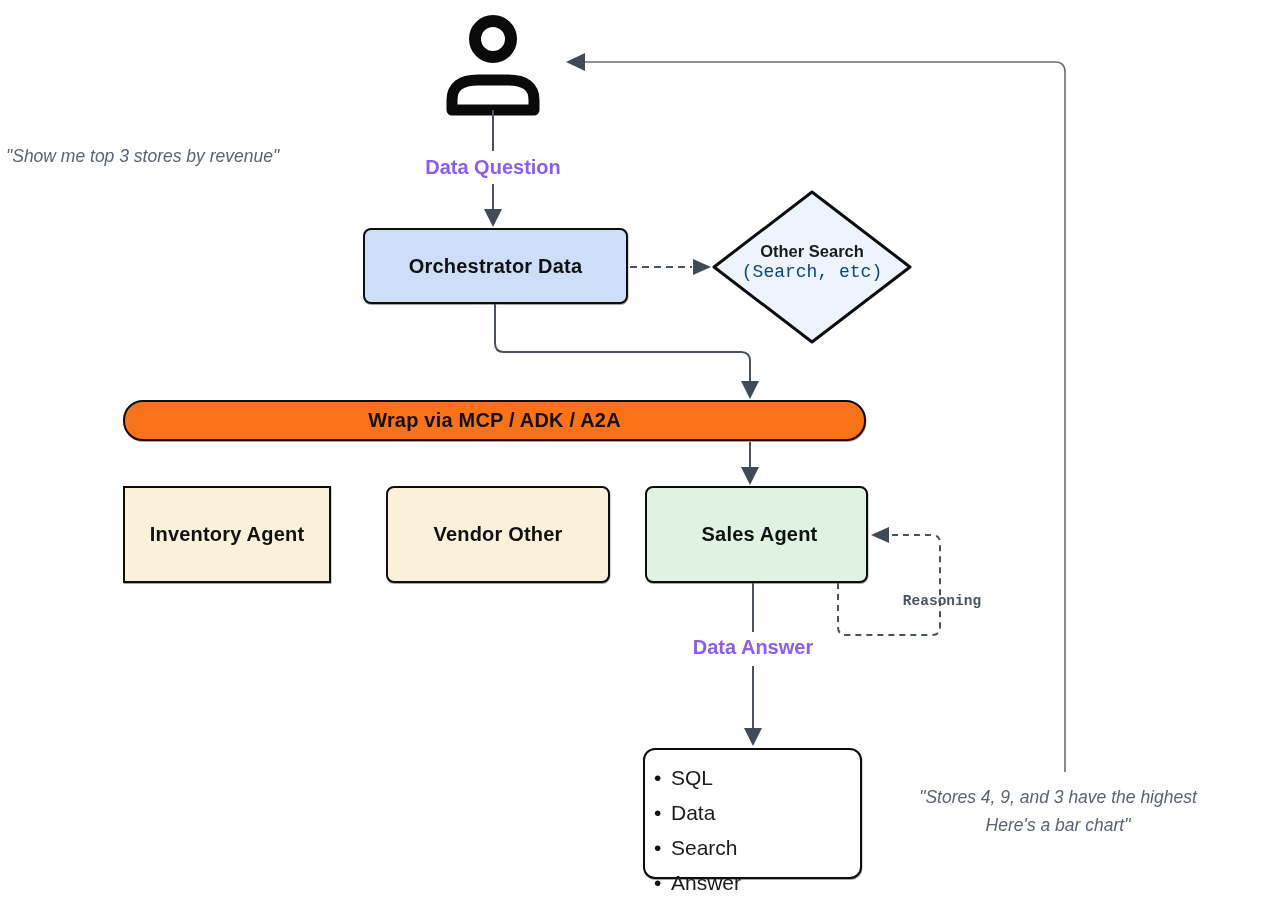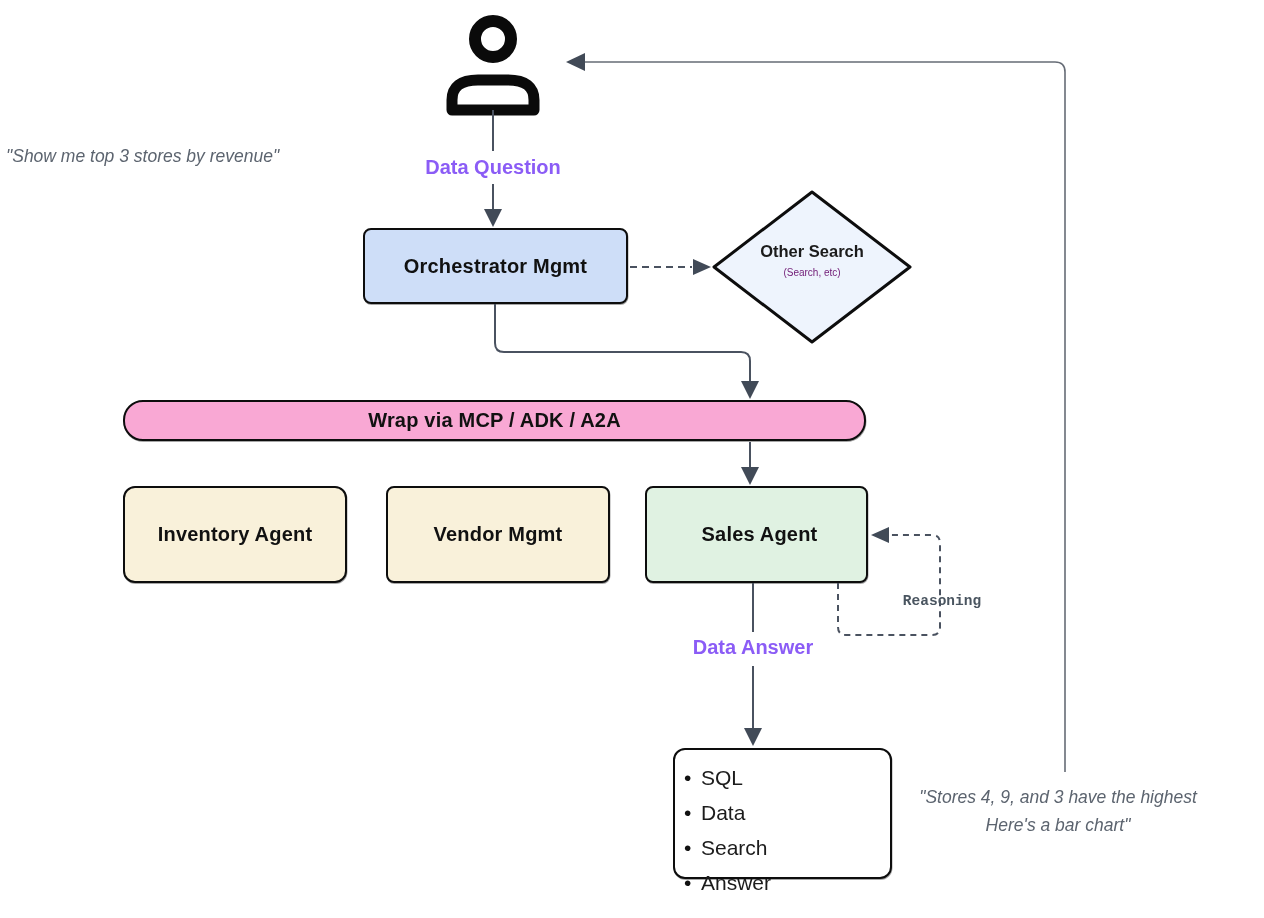--- a/index.html
+++ b/index.html
@@ -8,41 +8,40 @@
     font-family:"Liberation Sans",sans-serif;overflow:hidden;
   }
   #edges{position:absolute;left:0;top:0;width:1264px;height:918px;pointer-events:none;z-index:2;}
   .node{
     position:absolute;display:flex;align-items:center;justify-content:center;
     border:2.5px solid #0d0d0d;box-sizing:border-box;z-index:1;
     font-weight:bold;color:#111111;font-size:20px;letter-spacing:.2px;
     box-shadow:0.5px 1px 0 rgba(0,0,0,0.35);
   }
   .orchestrator{left:363px;top:228px;width:265px;height:76px;border-radius:8px;background:#cedef8;}
-  .wrapbar{left:123px;top:400px;width:743px;height:41px;border-radius:20px;background:#f9a8d4;}
-  .inventory{left:123px;top:486px;width:224px;height:97px;border-radius:12px;background:#f9f1da;}
+  .wrapbar{left:123px;top:400px;width:743px;height:41px;border-radius:20px;background:#f97316;}
+  .inventory{left:123px;top:486px;width:208px;height:97px;border-radius:0;background:#f9f1da;}
   .vendor{left:386px;top:486px;width:224px;height:97px;border-radius:8px;background:#f9f1da;}
   .sales{left:645px;top:486px;width:223px;height:97px;border-radius:8px;background:#e0f2e2;padding-left:6px;}
   .answerbox{
     position:absolute;left:643px;top:748px;width:219px;height:131px;border-radius:12px;
     background:#ffffff;border:2.5px solid #0d0d0d;box-sizing:border-box;z-index:1;
     box-shadow:0.5px 1px 0 rgba(0,0,0,0.35);
-    margin-left:30px;
   }
   .answerbox ul{list-style:none;margin:10px 0 0 0;padding:0 0 0 26px;}
   .answerbox li{
     font-size:21px;color:#1c1c1c;line-height:35px;position:relative;font-weight:normal;
   }
   .answerbox li::before{content:"•";position:absolute;left:-17px;font-size:21px;color:#111;}
   .diamond-text{
     position:absolute;left:722px;top:240px;width:180px;z-index:3;
     text-align:center;pointer-events:none;
   }
   .diamond-title{font-weight:bold;font-size:16.5px;color:#1b1b1b;line-height:22px;}
-  .diamond-sub{font-size:10px;color:#701a75;line-height:21px;}
+  .diamond-sub{font-size:18px;color:#0c4a6e;line-height:21px;font-family:Liberation Mono, monospace;}
   .flow-label{
     position:absolute;z-index:3;text-align:center;font-weight:bold;
     color:#8b5cf6;font-size:20px;
   }
   .lbl-question{left:393px;top:156px;width:200px;}
   .lbl-answer{left:653px;top:636px;width:200px;}
   .lbl-reasoning{left:882px;top:593px;width:120px;font-size:14.5px;color:#4a5560;font-family:Liberation Mono, monospace;}
   .quote{
     position:absolute;z-index:3;font-style:italic;color:#5c646f;font-size:17.5px;
     line-height:28px;text-align:center;
@@ -93,32 +92,32 @@
 
   <div class="quote quote-agent">
     <span>"Stores 4, 9, and 3 have the highest</span>
     <span>Here's a bar chart"</span>
   </div>
 
   <div class="flow-label lbl-question">Data Question</div>
   <div class="flow-label lbl-answer">Data Answer</div>
   <div class="flow-label lbl-reasoning">Reasoning</div>
 
-  <div class="node orchestrator">Orchestrator Mgmt</div>
+  <div class="node orchestrator">Orchestrator Data</div>
 
   <div class="diamond-text">
     <div class="diamond-title">Other Search</div>
     <div class="diamond-sub">(Search, etc)</div>
   </div>
 
   <div class="node wrapbar">Wrap via MCP / ADK / A2A</div>
 
   <div class="node inventory">Inventory Agent</div>
 
-  <div class="node vendor">Vendor Mgmt</div>
+  <div class="node vendor">Vendor Other</div>
 
   <div class="node sales">Sales Agent</div>
 
   <div class="answerbox">
     <ul>
       <li>SQL</li>
       <li>Data</li>
       <li>Search</li>
       <li>Answer</li>
     </ul>

